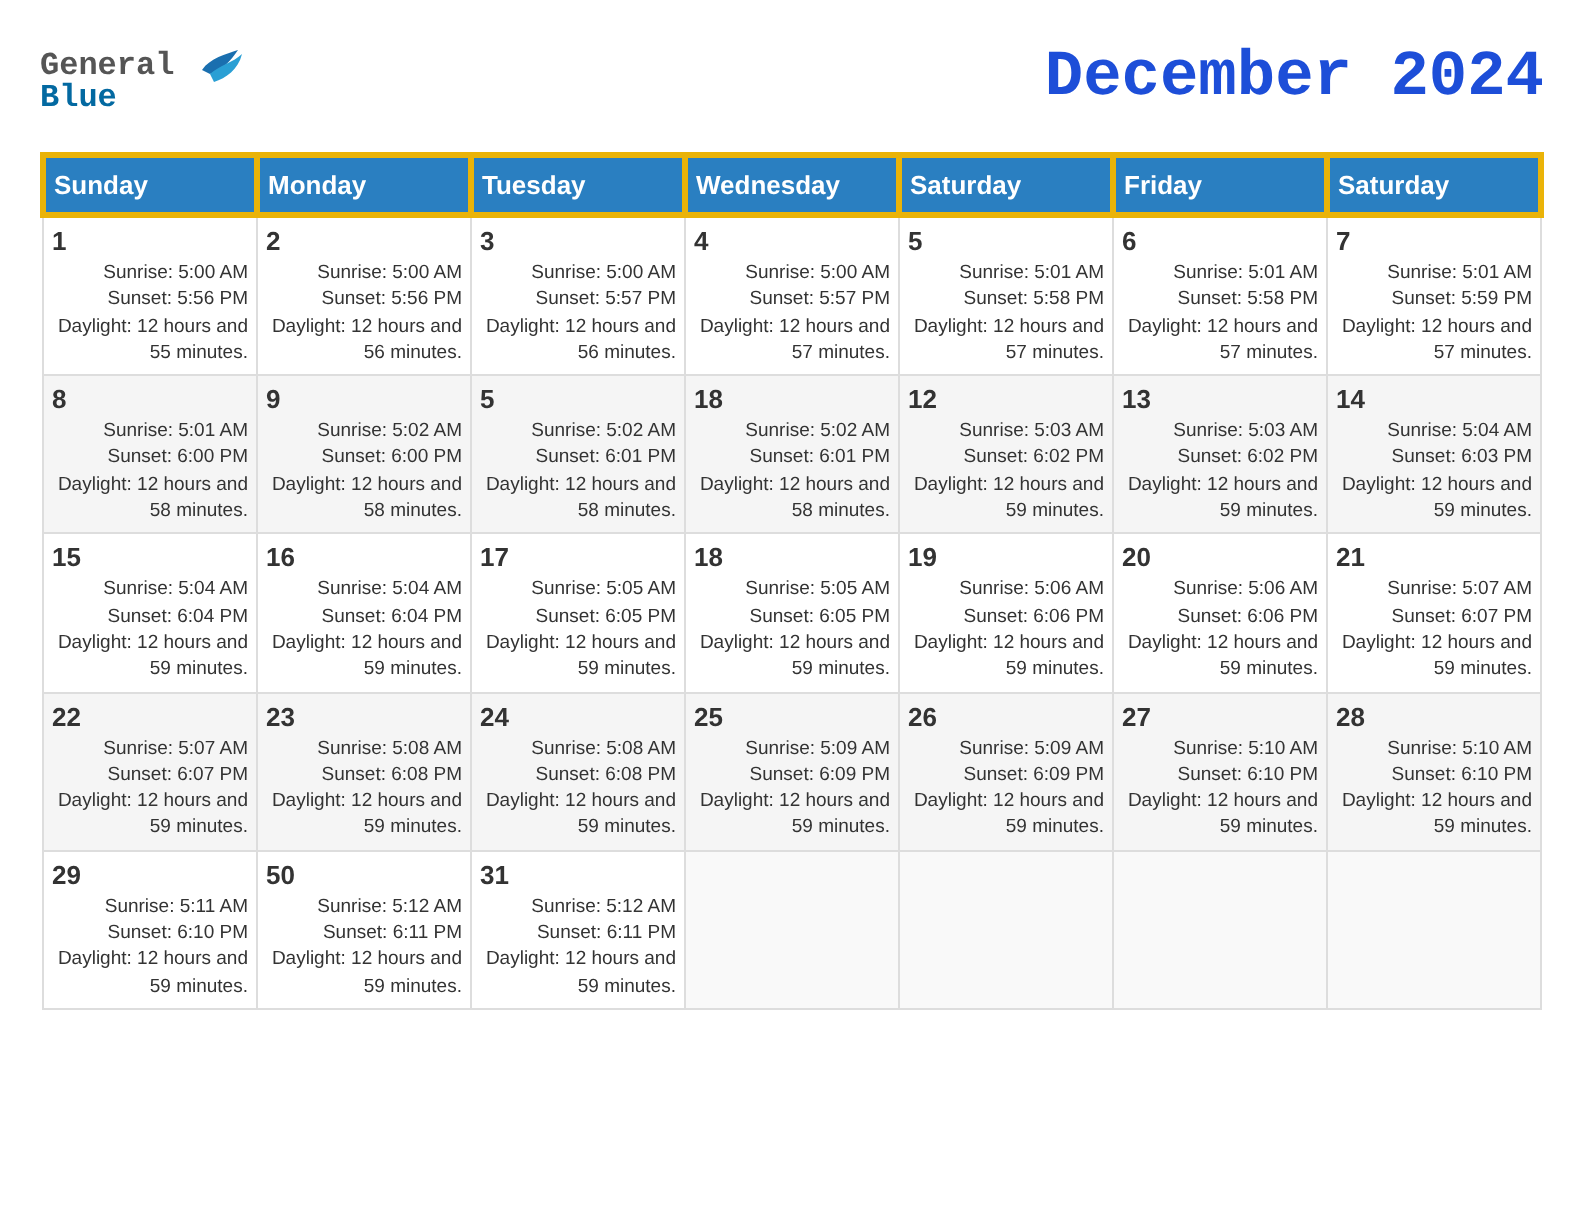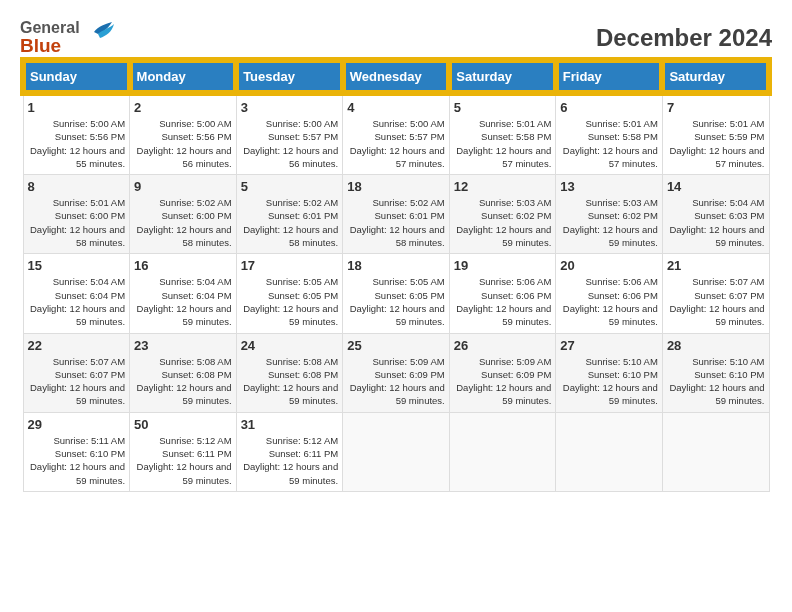--- a/index.html
+++ b/index.html
@@ -6,48 +6,49 @@
     body {
       font-family: Arial, sans-serif;
       background: #fff;
       width: 792px;
       min-height: 612px;
       padding: 20px;
     }
     .header {
       display: flex;
       justify-content: space-between;
-      align-items: center;
-      margin-bottom: 2px;
+      align-items: flex-end;
+      margin-bottom: 19px;
+      font-family: Liberation Mono, monospace;
     }
     .title-block {
       text-align: right;
     }
     .title-block h1 {
-      font-size: 24px;
-      font-weight: bold;
-      color: #404040;
+      font-size: 32px;
+      font-weight: bold;
+      color: #1d4ed8;
     }
     .title-block h2 {
       font-size: 16px;
       font-weight: normal;
       color: #333;
     }
     .calendar {
       width: 100%;
       border-collapse: collapse;
     }
     .calendar thead tr th {
       background-color: #2a7fc1;
       color: #fff;
       font-size: 13px;
       font-weight: bold;
       padding: 6px 4px;
       text-align: left;
-      border: 6px solid #eab308;
+      border: 3px solid #eab308;
     }
     .calendar tbody tr td {
       vertical-align: top;
       font-size: 10px;
       color: #333;
       padding: 4px 4px;
       border: 1px solid #ddd;
       width: calc(100% / 7);
       background: #fff;
       min-height: 70px;
@@ -79,23 +80,23 @@
       display: flex;
       flex-direction: column;
     }
     .logo-general {
       font-size: 16px;
       font-weight: bold;
       color: #555;
       line-height: 1;
     }
     .logo-blue-text {
-      font-size: 19px;
-      font-weight: bold;
-      color: #c2410c;
+      font-size: 16px;
+      font-weight: bold;
+      color: #0369a1;
       line-height: 1;
     }
     .bird-svg {
       margin-left: 2px;
       margin-top: -8px;
     }
   </style>
 </head>
 <body>
 

